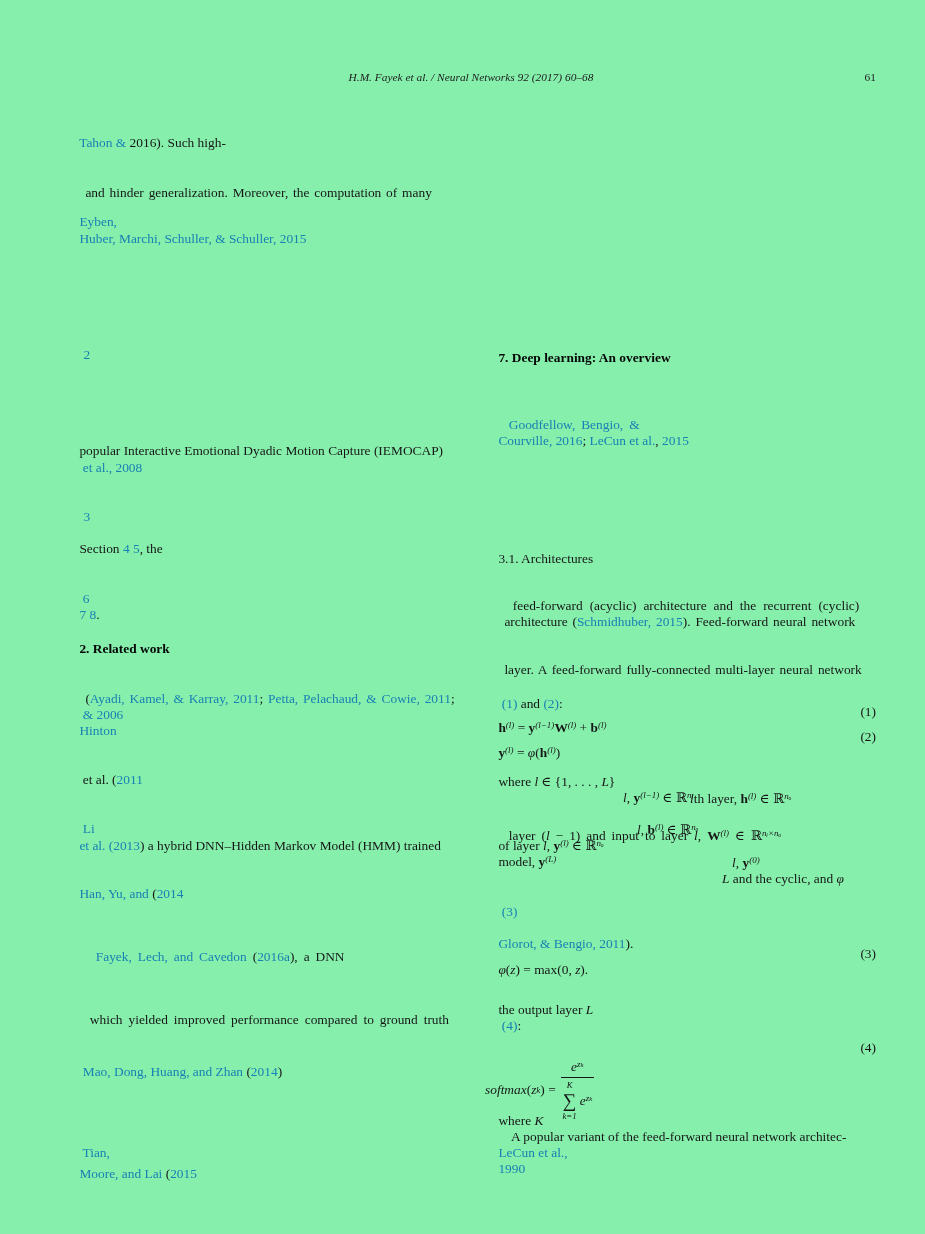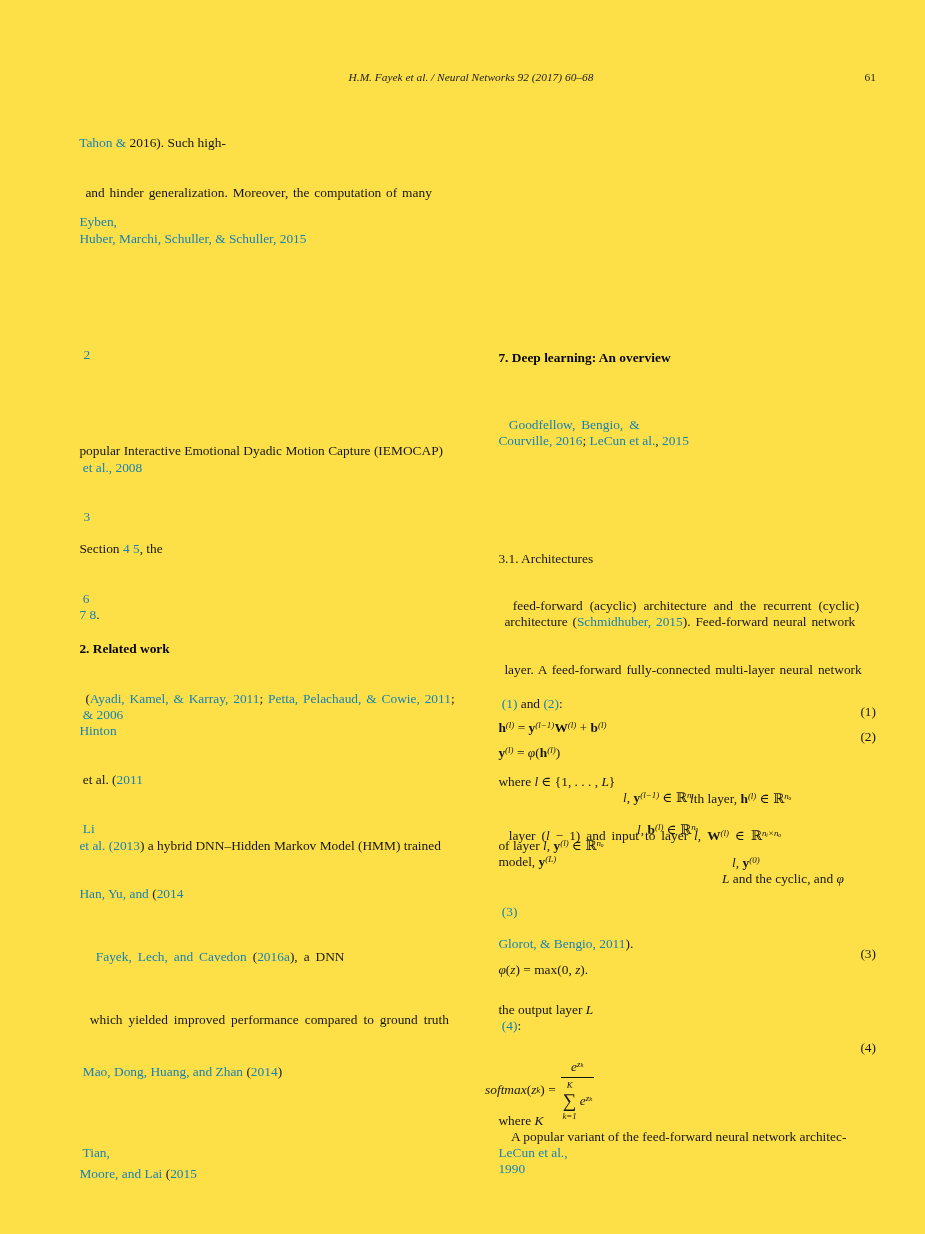--- a/index.html
+++ b/index.html
@@ -1,19 +1,19 @@
 <!DOCTYPE html>
 <html><head>
 <meta charset="utf-8">
 <style>
   *{margin:0;padding:0;box-sizing:border-box}
   html,body{background:#fff}
   body{width:925px;height:1234px;position:relative;overflow:hidden;
        font-family:"Liberation Serif","DejaVu Serif",serif;color:#161616}
-  .page{position:absolute;inset:0;background:#fde047}
+  .page{position:absolute;inset:0;background:#86efac}
   .hdr-c{position:absolute;left:66px;width:810px;top:71px;text-align:center;
          font-size:11.4px;font-style:italic;color:#1c1c1c;white-space:pre}
   .pagenum{position:absolute;right:49px;top:71px;font-size:11.4px;color:#1c1c1c}
   .line{position:absolute;font-size:13.4px;line-height:16.4px;white-space:pre}
   .lcol{left:66px;width:392px}
   .rcol{left:485px;width:391px}
   .lnk{color:#1980b4}
   .bhead{font-weight:bold;color:#060606}
   .ihead{}
   .i{font-style:italic}

